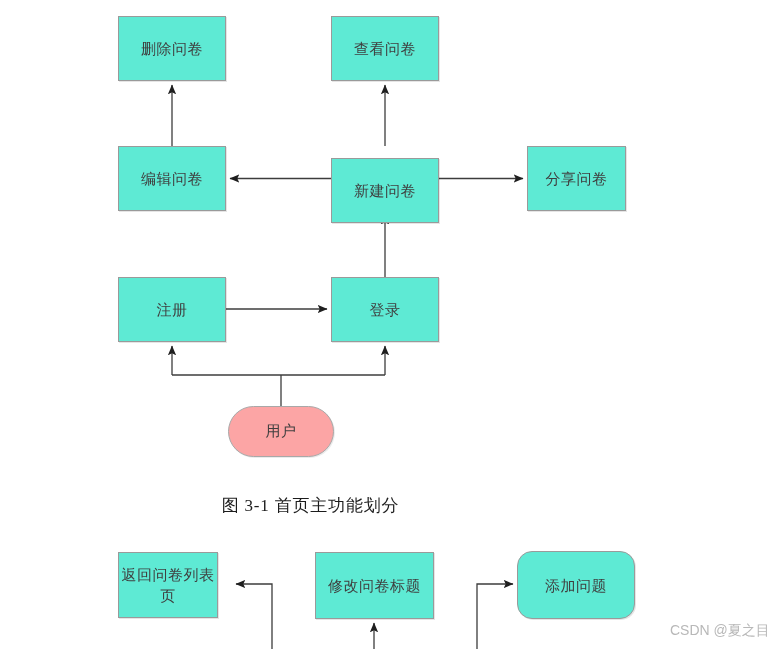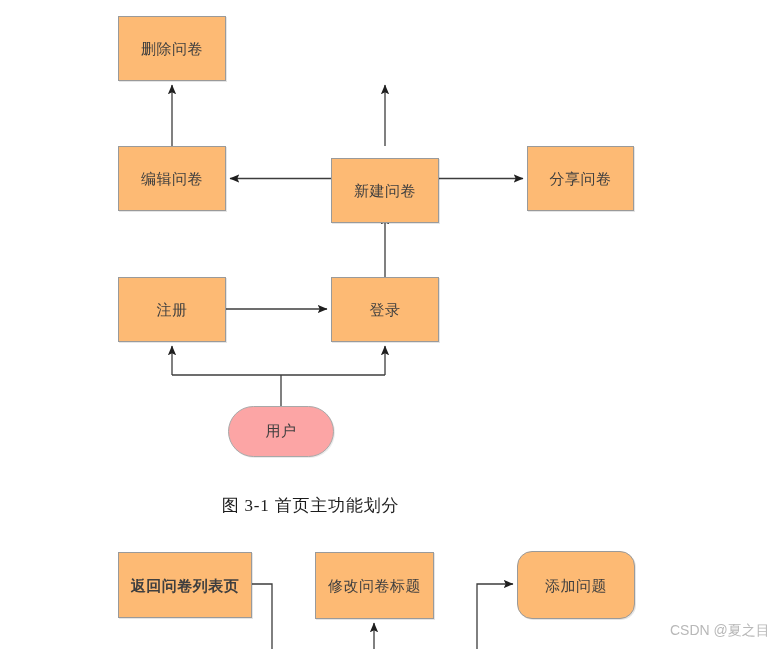--- a/index.html
+++ b/index.html
@@ -23,21 +23,21 @@
     position: absolute;
     left: 0;
     top: 0;
     width: 781px;
     height: 649px;
   }
   .node-box {
     position: absolute;
     box-sizing: border-box;
     border: 1px solid #9a9a9a;
-    background: #fdba74;
+    background: #5eead4;
     display: flex;
     align-items: center;
     justify-content: center;
     text-align: center;
     font-family: "Liberation Sans", "DejaVu Sans", sans-serif;
     font-size: 15px;
     line-height: 21px;
     color: #3f3f3f;
     letter-spacing: 0.5px;
     box-shadow: 1px 1px 0 rgba(0,0,0,0.10);
@@ -112,50 +112,53 @@
 
     <line x1="374" y1="649" x2="374" y2="623" stroke="#3c3c3c" stroke-width="1.3" marker-end="url(#arrowhead)"></line>
 
     <polyline points="477,649 477,584 513,584" fill="none" stroke="#3c3c3c" stroke-width="1.3" marker-end="url(#arrowhead)"></polyline>
   </svg>
 
   <div class="node-box" style="left:118px; top:16px; width:108px; height:65px;">
     <span>删除问卷</span>
   </div>
 
+  <div class="node-box" style="left:331px; top:16px; width:108px; height:65px;">
+    <span>查看问卷</span>
+  </div>
 
   <div class="node-box" style="left:118px; top:146px; width:108px; height:65px;">
     <span>编辑问卷</span>
   </div>
 
   <div class="node-box" style="left:331px; top:158px; width:108px; height:65px;">
     <span>新建问卷</span>
   </div>
 
-  <div class="node-box" style="left:527px; top:146px; width:107px; height:65px;">
+  <div class="node-box" style="left:527px; top:146px; width:99px; height:65px;">
     <span>分享问卷</span>
   </div>
 
   <div class="node-box" style="left:118px; top:277px; width:108px; height:65px;">
     <span>注册</span>
   </div>
 
   <div class="node-box" style="left:331px; top:277px; width:108px; height:65px;">
     <span>登录</span>
   </div>
 
   <div class="node-stadium" style="left:228px; top:406px; width:106px; height:51px;">
     <span>用户</span>
   </div>
 
   <div class="caption" style="top:494px;">
     <span>图 3-1 首页主功能划分</span>
   </div>
 
-  <div class="node-box" style="left:118px; top:552px; width:134px; height:66px;font-weight:bold;">
+  <div class="node-box" style="left:118px; top:552px; width:100px; height:66px;">
     <span>返回问卷列表页</span>
   </div>
 
   <div class="node-box" style="left:315px; top:552px; width:119px; height:67px;">
     <span>修改问卷标题</span>
   </div>
 
   <div class="node-box" style="left:517px; top:551px; width:118px; height:68px;border-radius:15px;">
     <span>添加问题</span>
   </div>

